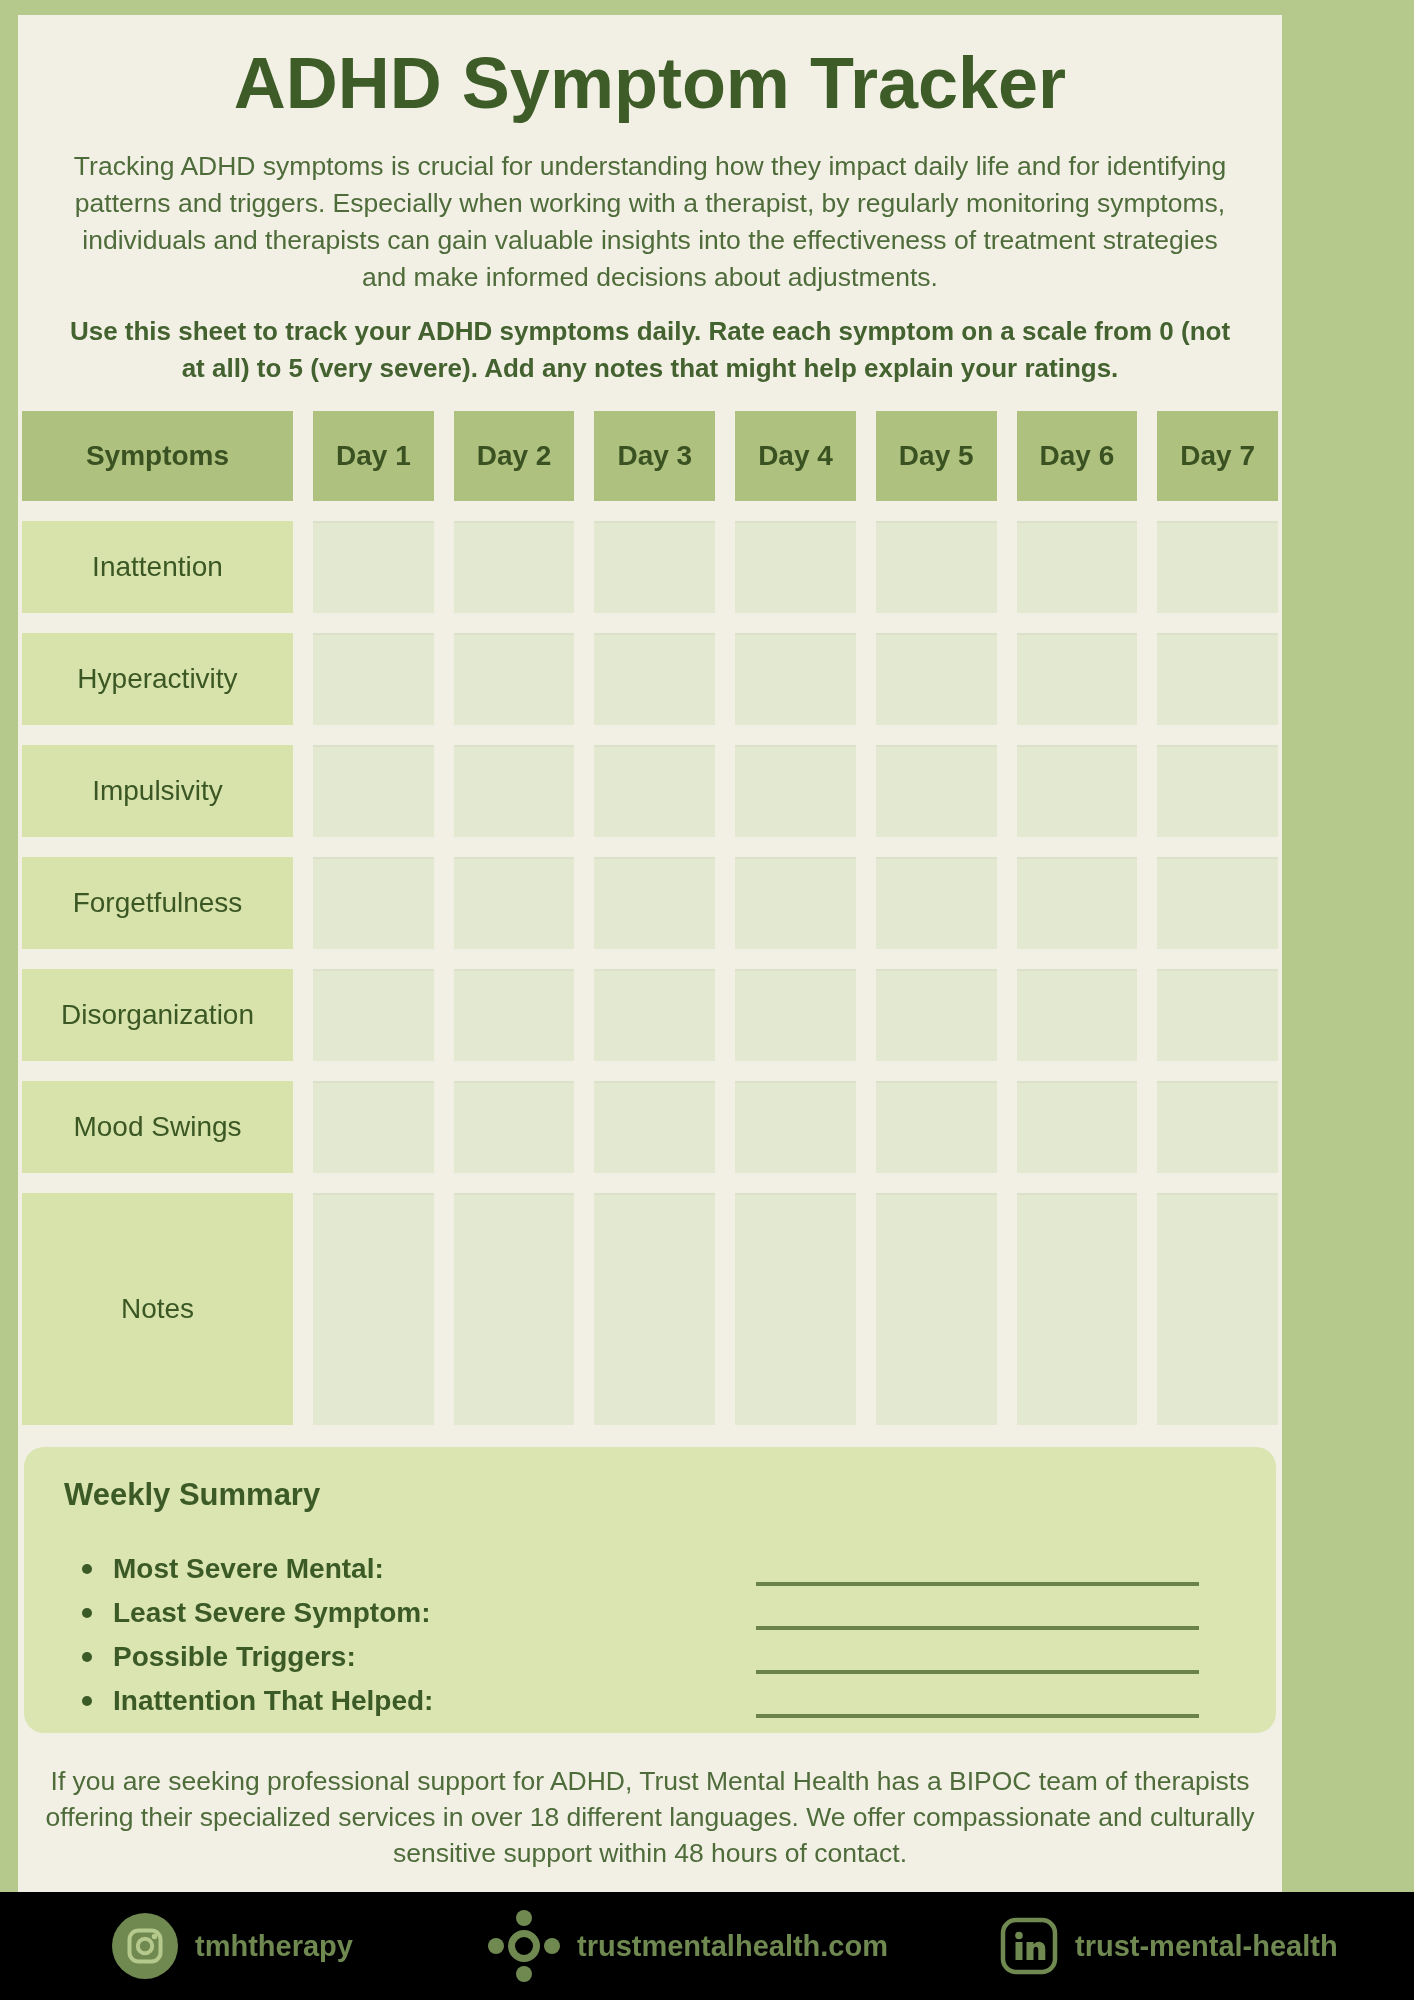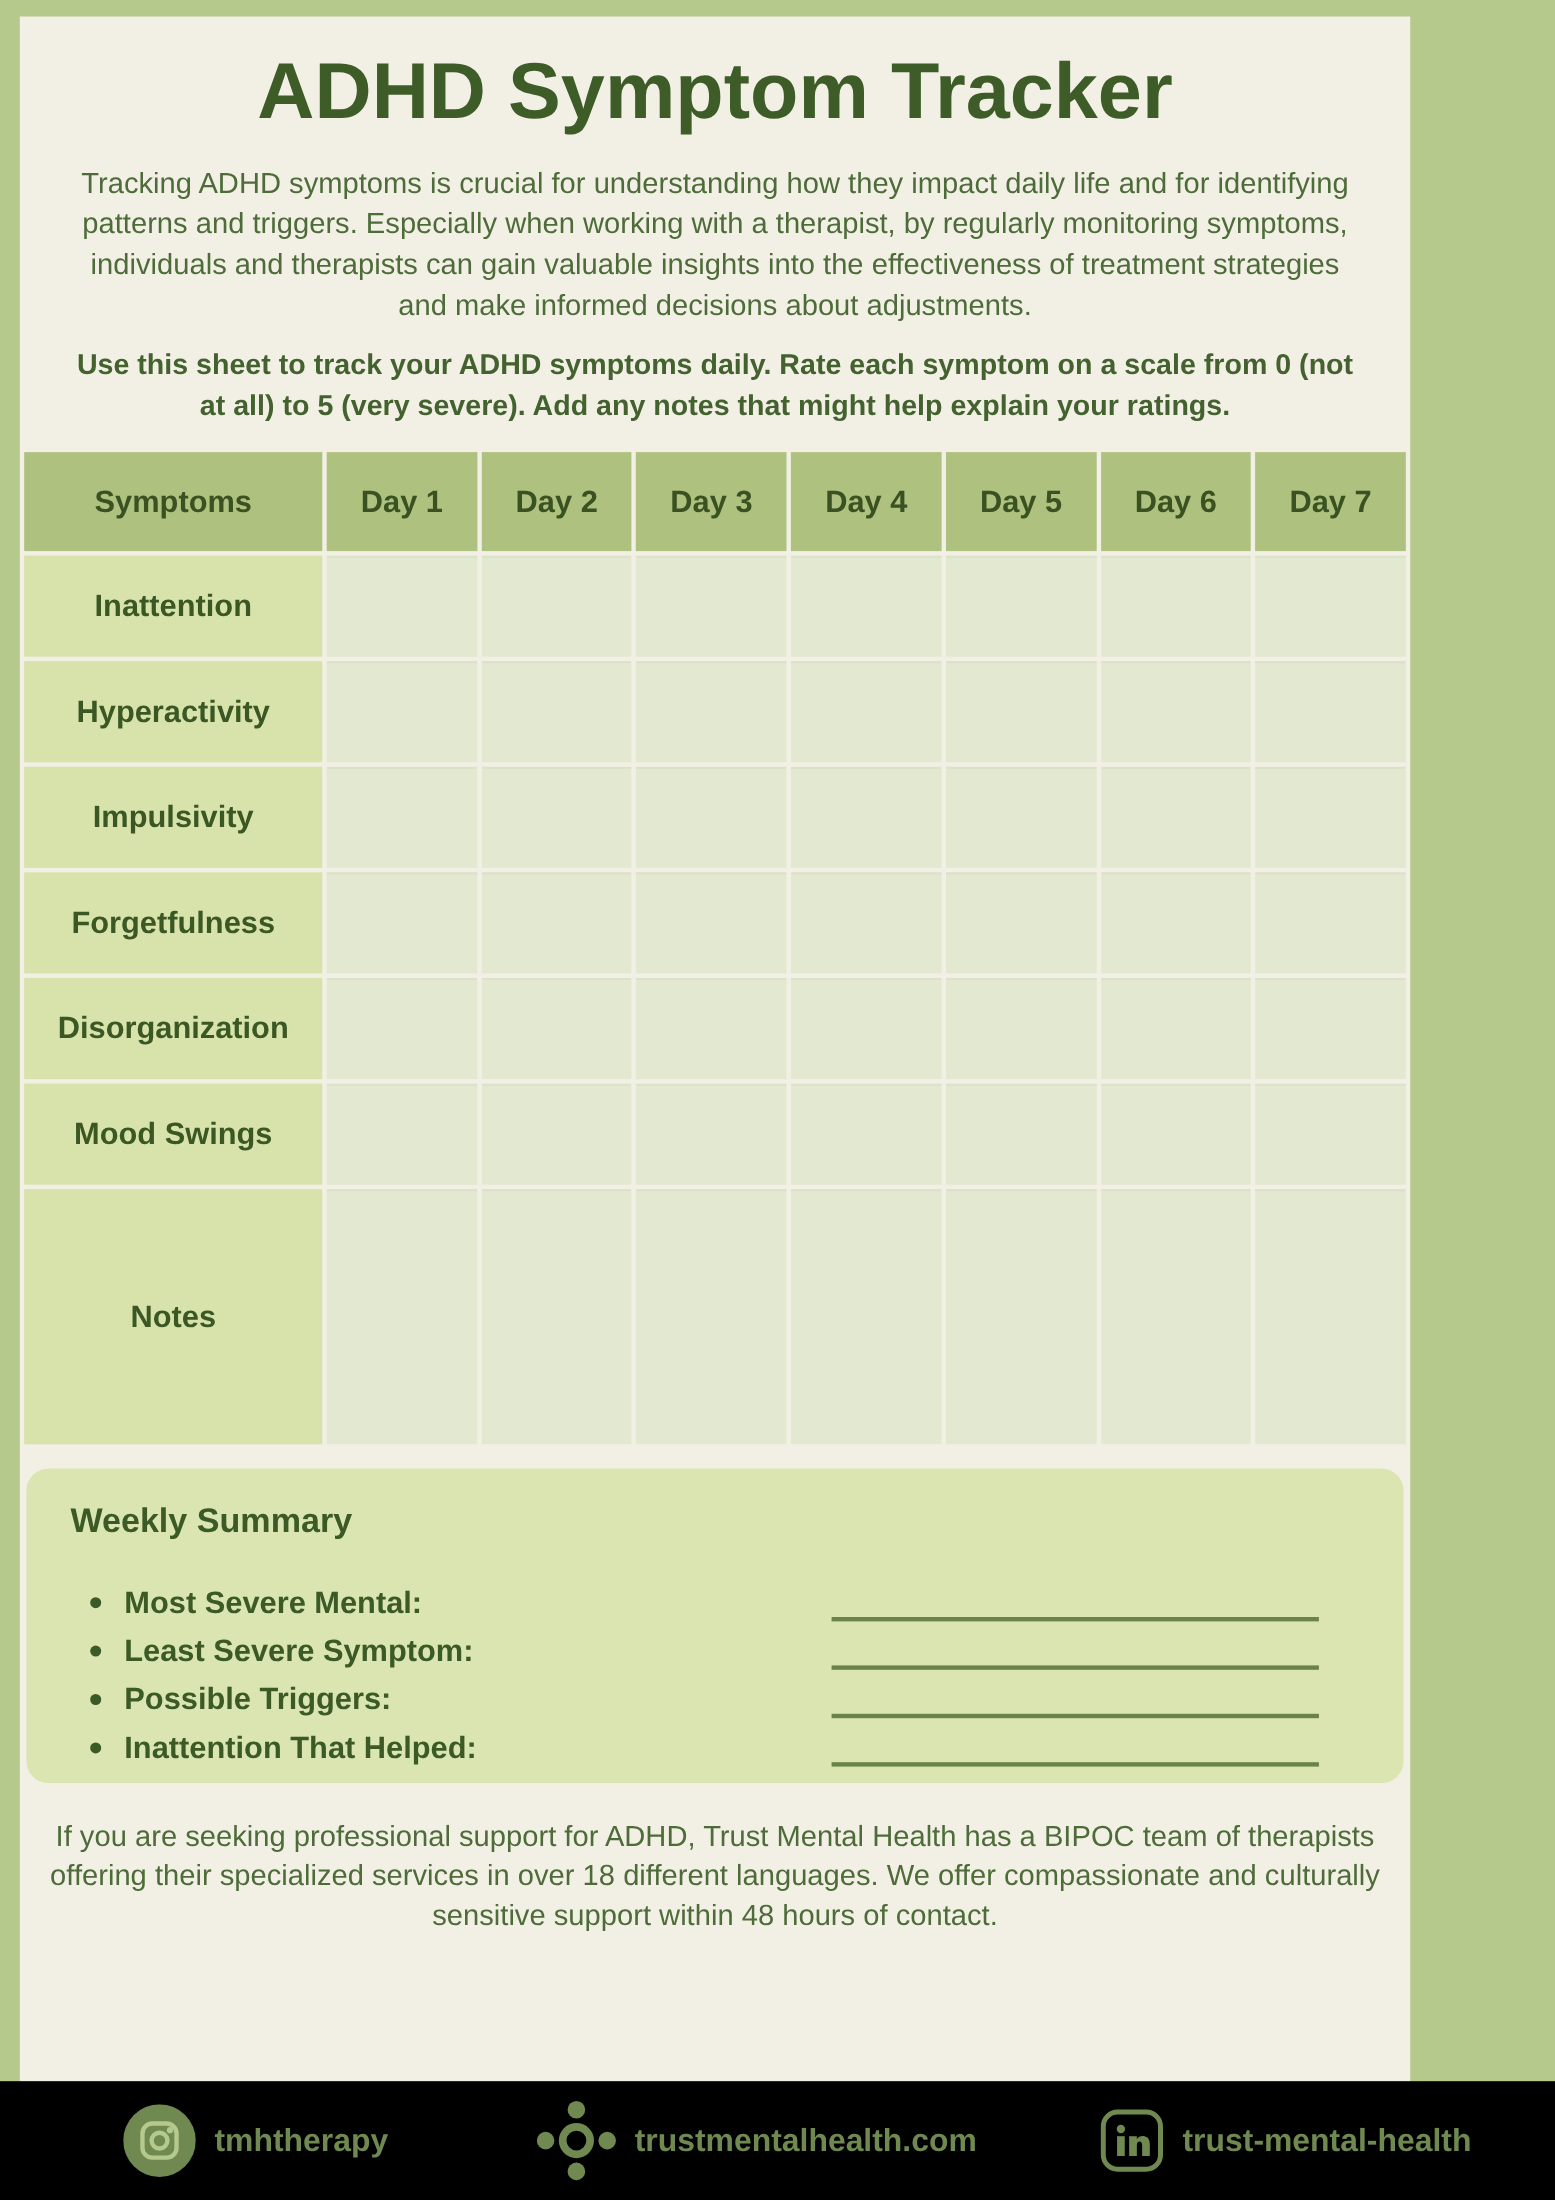--- a/index.html
+++ b/index.html
@@ -52,36 +52,36 @@
     font-weight: 700;
     color: #43622f;
   }
 
   .tracker-grid {
     width: 1256px;
     margin: 24px auto 0;
     display: grid;
     grid-template-columns: 271px repeat(7, 1fr);
     grid-template-rows: 90px repeat(6, 92px) 232px;
-    gap: 4px;
+    gap: 20px;
   }
 
   .cell { display: flex; align-items: center; justify-content: center; }
 
   .head-cell {
     background: #aec17e;
     font-size: 28px;
     font-weight: 700;
     color: #3a5122;
   }
 
   .label-cell {
     background: #d8e3ac;
     font-size: 28px;
-    font-weight: 700;
+    font-weight: 400;
     color: #3a5724;
   }
 
   .rating-cell {
     background: #e3e9d1;
     box-shadow: inset 0 2px 0 rgba(90,100,60,0.05);
   }
 
   .summary-card {
     position: relative;

